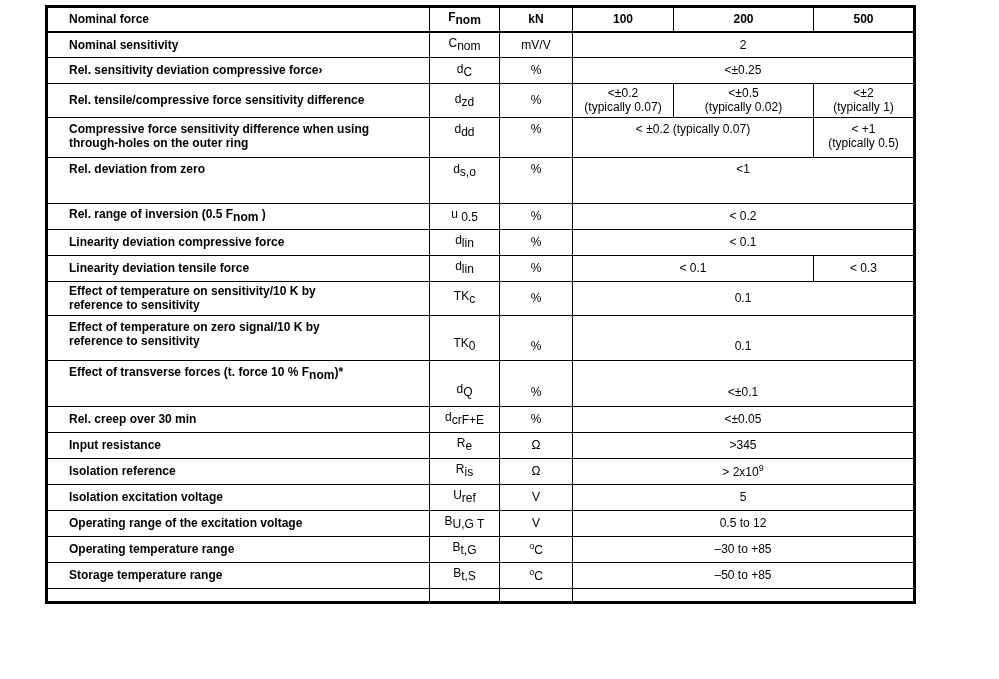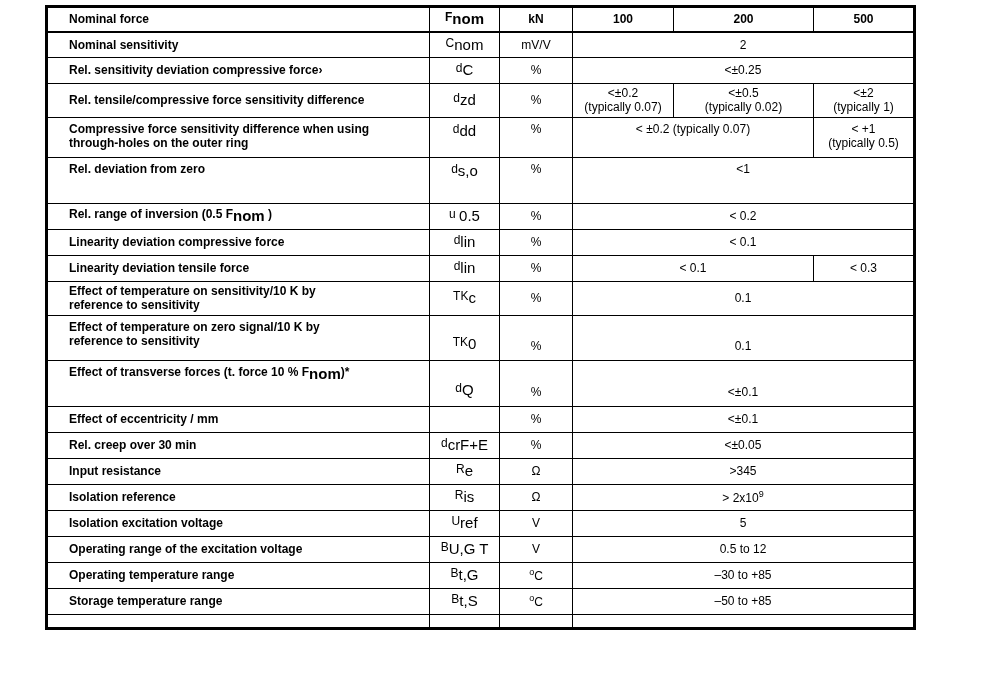--- a/index.html
+++ b/index.html
@@ -28,21 +28,21 @@
   tbody tr:nth-child(6){height:46px;}
   tbody tr:nth-child(11){height:45px;}
   tbody tr:nth-child(12){height:46px;}
   tbody tr:nth-child(5) td,tbody tr:nth-child(6) td{vertical-align:top;padding-top:4px;}
   tbody tr:nth-child(11) td.label,tbody tr:nth-child(12) td.label{vertical-align:top;padding-top:4px;}
   tbody tr:nth-child(11) td.sym,tbody tr:nth-child(11) td.unit,tbody tr:nth-child(11) td.val,
   tbody tr:nth-child(12) td.sym,tbody tr:nth-child(12) td.unit,tbody tr:nth-child(12) td.val{
     vertical-align:bottom;padding-bottom:6px;
   }
   tbody tr.partial{height:14px;}
-  sub{font-size:15px;}
+  sub{font-size:12px;}
   sup{font-size:9px;}
 </style>
 </head>
 <body>
 
 <div class="wrap">
   <table>
     <colgroup>
       <col style="width:383px">
       <col style="width:70px">
@@ -124,26 +124,20 @@
           <td class="unit">%</td>
           <td class="val" colspan="3">0.1</td>
         </tr>
         <tr>
           <td class="label">Effect of transverse forces (t. force 10 % F<sub>nom</sub>)*</td>
           <td class="sym">d<sub>Q</sub></td>
           <td class="unit">%</td>
           <td class="val" colspan="3">&lt;±0.1</td>
         </tr>
         <tr>
-          <td class="label">Effect of eccentricity / mm</td>
-          <td class="sym"></td>
-          <td class="unit">%</td>
-          <td class="val" colspan="3">&lt;±0.1</td>
-        </tr>
-        <tr>
           <td class="label">Rel. creep over 30 min</td>
           <td class="sym">d<sub>crF+E</sub></td>
           <td class="unit">%</td>
           <td class="val" colspan="3">&lt;±0.05</td>
         </tr>
         <tr>
           <td class="label">Input resistance</td>
           <td class="sym">R<sub>e</sub></td>
           <td class="unit">Ω</td>
           <td class="val" colspan="3">&gt;345</td>

